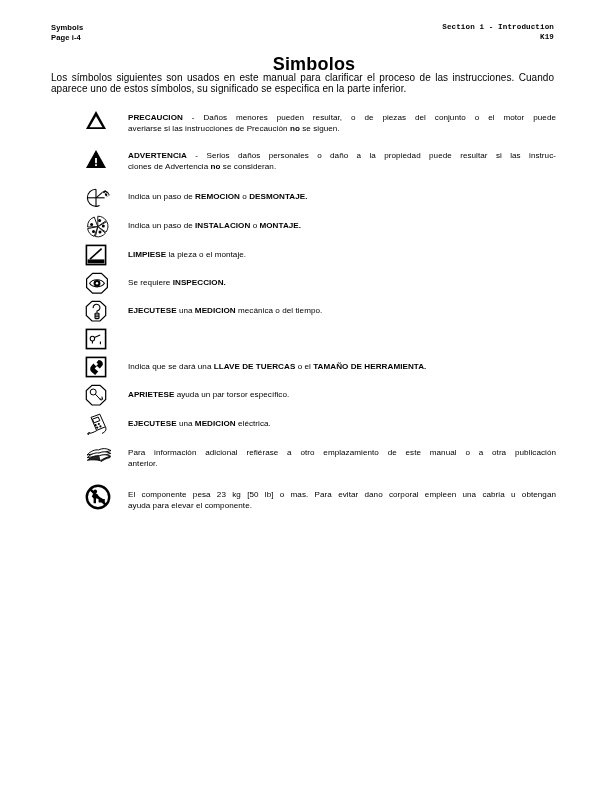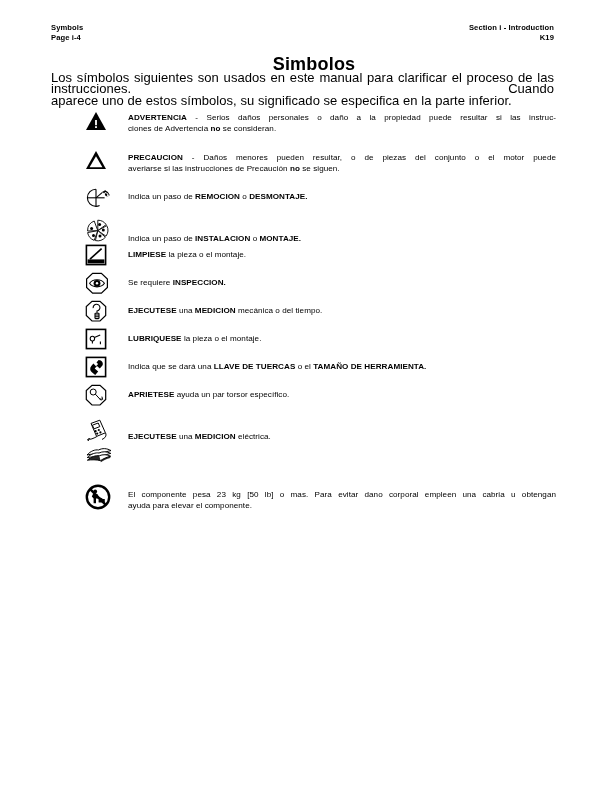--- a/index.html
+++ b/index.html
@@ -33,41 +33,41 @@
     display: flex;
     justify-content: space-between;
     align-items: flex-start;
   }
   .header-left, .header-right {
     font-size: 7.6px;
     font-weight: bold;
     line-height: 9.6px;
     letter-spacing: 0.1px;
   }
-  .header-right { text-align: right; }
+  .header-right { text-align: right; font-family: Liberation Mono, monospace; }
 
   
   .doc-title {
     position: absolute;
     left: 0;
     top: 54px;
     width: 612px;
     text-align: center;
     font-size: 18px;
     font-weight: bold;
     letter-spacing: 0.2px;
   }
 
   
   .intro {
     position: absolute;
     left: 43px;
     top: 72px;
     width: 503px;
-    font-size: 13px;
+    font-size: 10px;
     line-height: 11.3px;
     text-align: justify;
     letter-spacing: 0.05px;
   }
   .intro .ln { display: block; }
   .intro .ln.j {
     text-align: justify;
     text-align-last: justify;
   }
 
@@ -101,21 +101,21 @@
   .txt-cell .l1, .txt-cell .l2 { display: block; }
   .txt-cell .just {
     text-align: justify;
     text-align-last: justify;
   }
 
   
   .row-warn   { height: 40px; }
   .row-caut   { height: 38px; }
   .row-std    { height: 28px; }
-  .row-tall   { height: 30px; align-items: flex-end; }
+  .row-tall   { height: 30px; }
   .row-book   { height: 40px; }
   .row-heavy  { height: 44px; }
 
   .row-warn .txt-cell  { padding-top: 4px; }
   .row-caut .txt-cell  { padding-top: 4px; }
   .row-std  .txt-cell  { padding-top: 5px; }
   .row-tall .txt-cell  { padding-top: 6px; }
   .row-book .txt-cell  { padding-top: 5px; }
   .row-heavy .txt-cell { padding-top: 7px; }
 
@@ -146,48 +146,48 @@
 
   <div class="doc-title">Simbolos</div>
 
   <div class="intro">
     <span class="ln j">Los símbolos siguientes son usados en este manual para clarificar el proceso de las instrucciones. Cuando</span>
     <span class="ln">aparece uno de estos símbolos, su significado se especifica en la parte inferior.</span>
   </div>
 
   <div class="rows">
 
+    <div class="row row-caut">
+      <div class="icon-cell">
+        <span>
+          <svg width="22" height="20" viewBox="0 0 22 20">
+            <polygon points="11,1 21,19 1,19" fill="#000"></polygon>
+            <polygon points="11,6.2 17.4,17.2 4.6,17.2" fill="#fff"></polygon>
+          </svg>
+        </span>
+      </div>
+      <div class="txt-cell">
+        <span class="l1 just"><b>PRECAUCION</b><span> - Daños menores pueden resultar, o de piezas del conjunto o el motor puede</span></span>
+        <span class="l2"><span>averiarse si las instrucciones de Precaución </span><b>no</b><span> se siguen.</span></span>
+      </div>
+    </div>
+
     <div class="row row-warn">
       <div class="icon-cell">
         <span>
           <svg width="22" height="20" viewBox="0 0 22 20">
             <polygon points="11,1 21,19 1,19" fill="#000"></polygon>
             <rect x="10.1" y="9" width="1.8" height="5.2" fill="#fff"></rect>
             <rect x="10.1" y="15.2" width="1.8" height="1.8" fill="#fff"></rect>
           </svg>
         </span>
       </div>
       <div class="txt-cell">
         <span class="l1 just"><b>ADVERTENCIA</b><span> - Serios daños personales o daño a la propiedad puede resultar si las instruc-</span></span>
         <span class="l2"><span>ciones de Advertencia </span><b>no</b><span> se consideran.</span></span>
-      </div>
-    </div>
-
-    <div class="row row-caut">
-      <div class="icon-cell">
-        <span>
-          <svg width="22" height="20" viewBox="0 0 22 20">
-            <polygon points="11,1 21,19 1,19" fill="#000"></polygon>
-            <polygon points="11,6.2 17.4,17.2 4.6,17.2" fill="#fff"></polygon>
-          </svg>
-        </span>
-      </div>
-      <div class="txt-cell">
-        <span class="l1 just"><b>PRECAUCION</b><span> - Daños menores pueden resultar, o de piezas del conjunto o el motor puede</span></span>
-        <span class="l2"><span>averiarse si las instrucciones de Precaución </span><b>no</b><span> se siguen.</span></span>
       </div>
     </div>
 
     <div class="row row-std">
       <div class="icon-cell">
         <span>
           <svg width="26" height="24" viewBox="0 0 26 24">
             <g fill="none" stroke="#000" stroke-width="1.1">
               <path d="M11,3.2 A8.6,8.6 0 1,0 11,20.4 A8.6,8.6 0 0,0 14.6,19.6"></path>
               <path d="M2.4,11.8 L19.6,11.8"></path>
@@ -284,23 +284,20 @@
           <svg width="22" height="22" viewBox="0 0 22 22">
             <rect x="1.4" y="1.4" width="19.2" height="19.2" fill="#fff" stroke="#000" stroke-width="1.6"></rect>
             <g fill="none" stroke="#000" stroke-width="1.1">
               <path d="M5.2,10.6 A2.2,2.4 0 1,1 9.6,10.6 A2.2,2.4 0 1,1 5.2,10.6 Z"></path>
               <path d="M9.4,9.6 L15.2,7.0"></path>
               <path d="M7.4,13.0 L7.4,15.6"></path>
               <path d="M15.4,13.6 L15.4,16.2"></path>
             </g>
           </svg>
         </span>
-      </div>
-      <div class="txt-cell">
-        <b>LUBRIQUESE</b><span> la pieza o el montaje.</span>
       </div>
     </div>
 
     <div class="row row-std">
       <div class="icon-cell">
         <span>
           <svg width="22" height="22" viewBox="0 0 22 22">
             <rect x="1.4" y="1.4" width="19.2" height="19.2" fill="#fff" stroke="#000" stroke-width="1.6"></rect>
             <path d="M13.6,4.0 L11.5,6.4 L13.1,8.0 L11.0,10.2 L8.4,7.6 L6.3,9.9
                      C4.6,11.8 5.0,14.4 6.6,15.9 L10.2,19.0 L13.2,15.6 L9.7,12.5
@@ -370,20 +367,24 @@
               <path d="M2.4,14.2 C6.6,10.6 10.8,9.2 14.2,9.8 C17.6,8.2 22.4,8.4 25.6,10.2
                        C21.8,11.2 18.4,12.6 15.6,14.6 C11.4,13.6 6.6,13.6 2.4,14.2 Z"></path>
             </g>
             <g fill="#000">
               <path d="M2.4,14.2 C6.6,10.6 10.8,9.2 14.2,9.8 L15.6,14.6 C11.4,13.6 6.6,13.6 2.4,14.2 Z" opacity="0.85"></path>
               <path d="M15.6,14.6 C18.4,12.6 21.8,11.2 25.6,10.2 L25.2,12.0 C21.6,13.0 18.4,14.4 15.8,16.2 Z" opacity="0.85"></path>
             </g>
           </svg>
         </span>
       </div>
+      <div class="txt-cell">
+        <span class="l1 just">Para información adicional refiérase a otro emplazamiento de este manual o a otra publicación</span>
+        <span class="l2">anterior.</span>
+      </div>
     </div>
 
     <div class="row row-heavy">
       <div class="icon-cell">
         <span>
           <svg width="26" height="26" viewBox="0 0 26 26">
             <circle cx="13" cy="13" r="11.2" fill="#fff" stroke="#000" stroke-width="2.4"></circle>
             <g fill="#000">
               <circle cx="10.2" cy="7.4" r="1.9"></circle>
               <path d="M8.0,10.0 L12.4,10.0 L13.6,14.4 L11.0,14.4 L11.0,19.2 L8.6,19.2 L8.6,14.4 L6.8,12.4 Z"></path>

